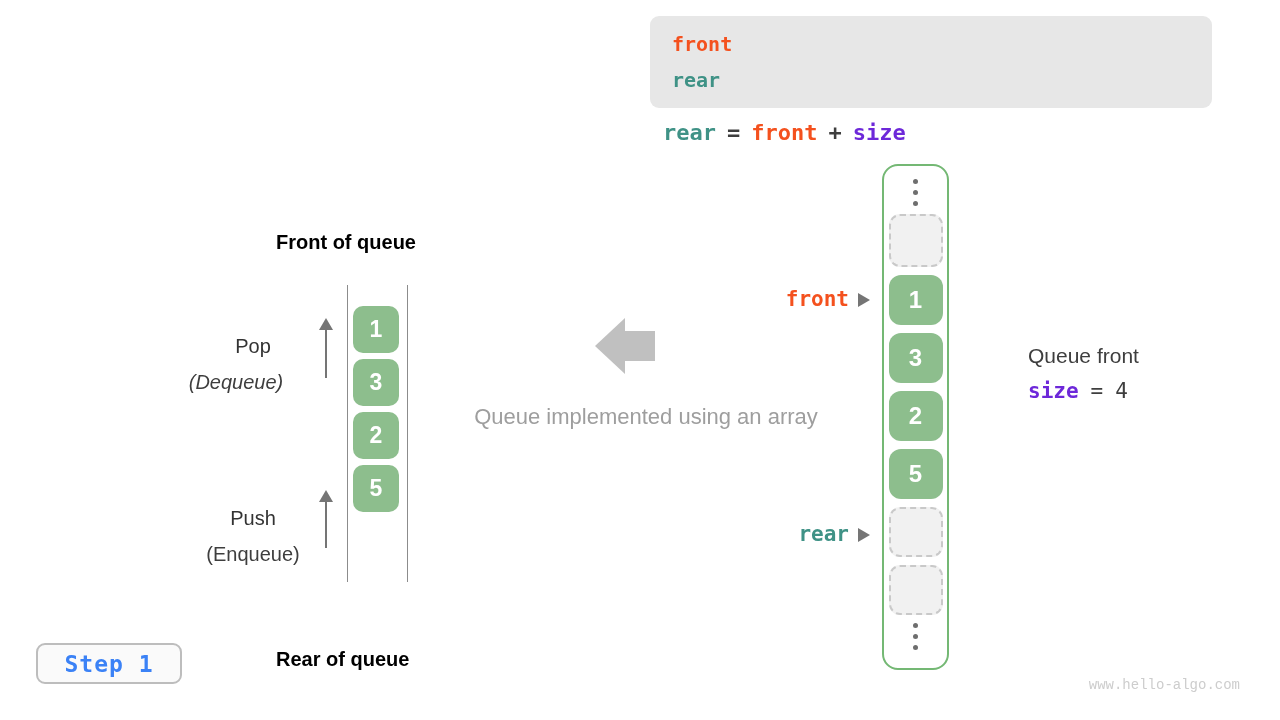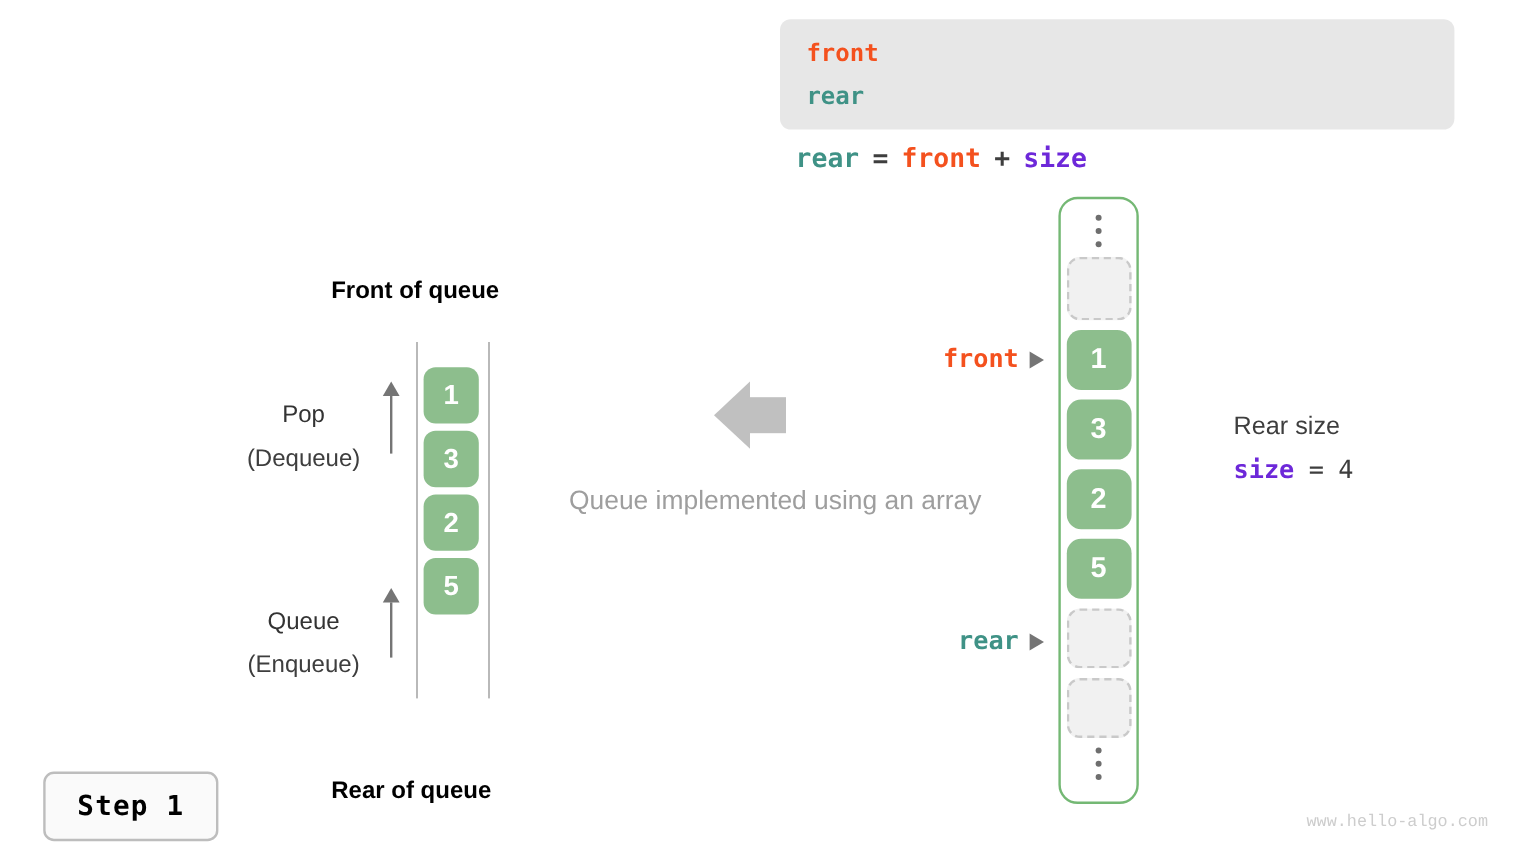--- a/index.html
+++ b/index.html
@@ -97,25 +97,25 @@
   
   .size-title { left: 1028px; top: 344px; font-size: 21px; color: #3e3e3e; }
   .size-formula {
     left: 1028px; top: 379px; display: flex; gap: 12px; align-items: center;
     font-family: "DejaVu Sans Mono", monospace; font-size: 21px; color: #3e3e3e;
   }
   .size-formula .var { font-weight: bold; }
 
   
   .step-badge {
-    left: 36px; top: 643px; width: 146px; height: 58px;
+    left: 36px; top: 643px; width: 146px; height: 41px;
     background: #fafafa; border: 2px solid #bdbdbd; border-radius: 9px;
     display: flex; align-items: center; justify-content: center;
     font-family: "DejaVu Sans Mono", monospace; font-weight: bold;
-    font-size: 23px; color: #000000; letter-spacing: 1px;
+    font-size: 23px; color: #3b82f6; letter-spacing: 1px;
   }
 
   
   .watermark {
     left: 1020px; top: 677px; width: 220px; text-align: right;
     font-family: Liberation Mono, monospace; font-size: 14px; color: #cdcdcd;
   }
 </style>
 </head>
 <body>
@@ -141,27 +141,27 @@
 
 <div class="abs channel-line" style="left:347px; top:285px; height:297px;"></div>
 <div class="abs channel-line" style="left:407px; top:285px; height:297px;"></div>
 
 <div class="abs q-cell" style="top:306px;">1</div>
 <div class="abs q-cell" style="top:359px;">3</div>
 <div class="abs q-cell" style="top:412px;">2</div>
 <div class="abs q-cell" style="top:465px;">5</div>
 
 <div class="abs op-title" style="left:188px; top:335px; width:130px;">Pop</div>
-<div class="abs op-sub" style="left:163px; top:371px; width:180px;">(Dequeue)</div>
+<div class="abs op-sub" style="left:146px; top:371px; width:180px;font-style:italic;">(Dequeue)</div>
 <div class="abs up-arrow" style="left:319px; top:318px;">
   <span class="head"></span>
   <span class="shaft" style="height:48px;"></span>
 </div>
 
-<div class="abs op-title" style="left:188px; top:507px; width:130px;">Queue</div>
+<div class="abs op-title" style="left:188px; top:507px; width:130px;">Push</div>
 <div class="abs op-sub" style="left:163px; top:543px; width:180px;">(Enqueue)</div>
 <div class="abs up-arrow" style="left:319px; top:490px;">
   <span class="head"></span>
   <span class="shaft" style="height:46px;"></span>
 </div>
 
 <div class="abs side-title" style="left:276px; top:612px; width:200px;margin-top:36px;">Rear of queue</div>
 
 <div class="abs big-arrow">
   <span class="tri"></span>
@@ -191,21 +191,21 @@
 
 <div class="abs pointer-row" style="top:286px;">
   <span class="kw c-orange">front</span>
   <span class="arrowhead"></span>
 </div>
 <div class="abs pointer-row" style="top:521px;">
   <span class="kw c-teal">rear</span>
   <span class="arrowhead"></span>
 </div>
 
-<div class="abs size-title">Rear size</div>
+<div class="abs size-title">Queue front</div>
 <div class="abs size-formula">
   <span class="var c-blue">size</span>
   <span>=</span>
   <span>4</span>
 </div>
 
 <div class="abs step-badge">Step 1</div>
 
 <div class="abs watermark">www.hello-algo.com</div>
 

